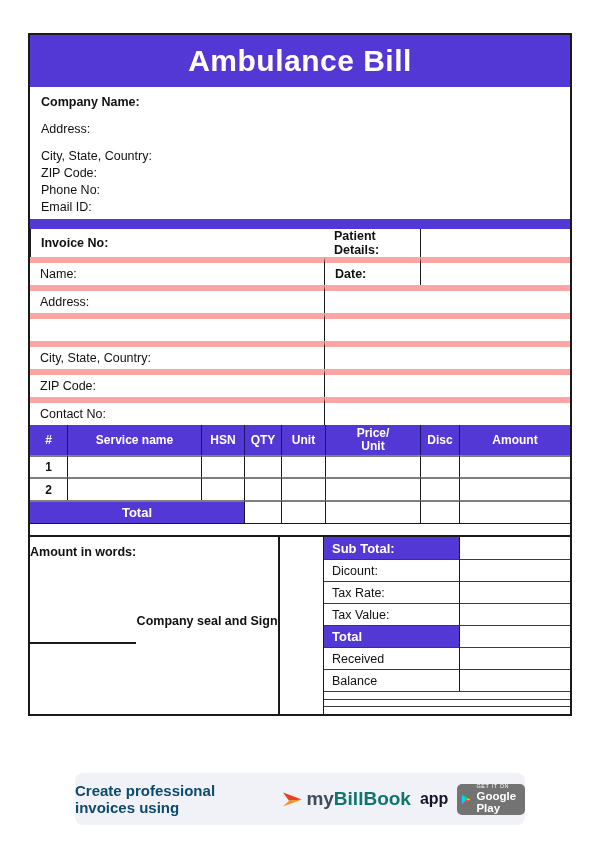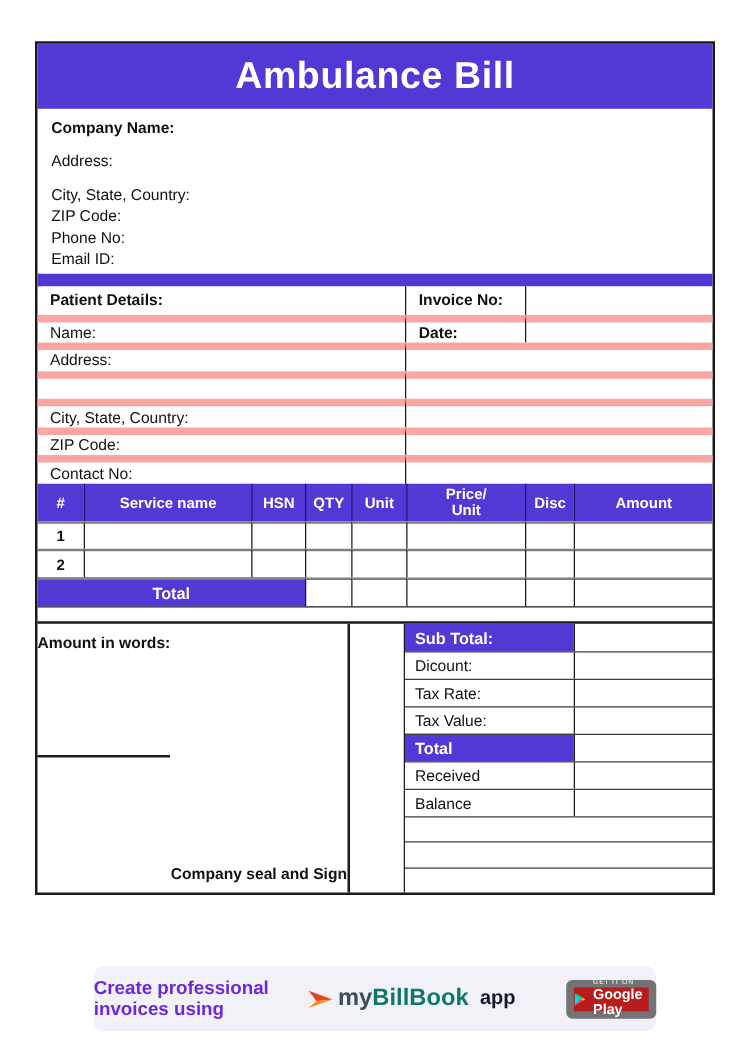--- a/index.html
+++ b/index.html
@@ -39,38 +39,38 @@
   .total-cell { grid-column:1 / span 3; background:#5338d5; color:#fff; font-weight:700; font-size:13px;
                 border-top:2px solid #7f7f7f; display:flex; align-items:center; justify-content:center; }
 
   .spacer { flex:0 0 13px; border-bottom:2px solid #1a1a1a; }
 
   
   .bottom { flex:1; display:grid; grid-template-columns:250px 44px 135px 111px;
             grid-template-rows:repeat(7,22px) 1fr 1fr 1fr; }
   .left-box { grid-column:1; grid-row:1 / span 10; border-right:2px solid #1a1a1a; display:flex; flex-direction:row; }
   .aiw { height:107px; border-bottom:2px solid #1a1a1a; text-align:center; padding-top:8px; font-weight:700; font-size:12.5px; }
-  .seal { flex:1; display:flex; align-items:flex-end; justify-content:center; padding-bottom:8px; font-weight:700; font-size:12.5px; }
+  .seal { flex:1; display:flex; align-items:center; justify-content:center; padding-bottom:8px; font-weight:700; font-size:12.5px; }
   .gap-col { grid-column:2; grid-row:1 / span 10; border-right:1px solid #1a1a1a; }
   .sl { grid-column:3; display:flex; align-items:center; padding-left:8px; font-size:12.5px; border-top:1px solid #3c3c3c; }
   .sv { grid-column:4; border-left:1px solid #1a1a1a; border-top:1px solid #3c3c3c; }
   .rt0 { border-top:none; }
   .purple { background:#5338d5; color:#fff; font-weight:700; font-size:13px; }
   .sm { grid-column:3 / span 2; border-top:1px solid #3c3c3c; }
 
   
   .footer { position:absolute; left:75px; top:773px; width:450px; height:52px; background:#f1f1f8;
             border-radius:8px; display:flex; align-items:center; justify-content:center; gap:9px; }
-  .footer-text { font-size:15px; font-weight:800; color:#6d28d9; }
+  .footer-text { font-size:15px; font-weight:800; color:#0c4a6e; }
   .brand { display:flex; align-items:center; gap:3px; }
   .brand-my { font-size:19px; font-weight:800; color:#3d4d5c; }
   .brand-billbook { font-size:19px; font-weight:800; color:#0f766e; margin-left:-3px; }
   .app-word { font-size:16px; font-weight:600; color:#14142b; }
-  .gp-badge { width:74px; height:31px; background:#b91c1c; border:6px solid #737373; border-radius:5px;
-              display:flex; align-items:center; justify-content:center; gap:5px; cursor:pointer;margin-left:32px; }
+  .gp-badge { width:74px; height:31px; background:#737373; border:4px solid #737373; border-radius:5px;
+              display:flex; align-items:center; justify-content:center; gap:5px; cursor:pointer; }
   .gp-texts { display:flex; flex-direction:column; line-height:1; }
   .gp-small { color:#fff; font-size:5.5px; letter-spacing:.6px; }
   .gp-large { color:#fff; font-size:11.5px; font-weight:600; margin-top:2px; }
 </style>
 </head>
 <body>
 
 <div class="page">
 
   <div class="bill">
@@ -84,22 +84,22 @@
       <p class="gap-after">Address:</p>
       <p>City, State, Country:</p>
       <p>ZIP Code:</p>
       <p>Phone No:</p>
       <p>Email ID:</p>
     </div>
 
     <div class="band"></div>
 
     <div class="patient">
+      <div class="pcell b bl">Invoice No:</div>
       <div class="pcell b">Patient Details:</div>
-      <div class="pcell b bl">Invoice No:</div>
       <div class="pcell bl"></div>
 
       <div class="pcell bt">Name:</div>
       <div class="pcell b bl bt">Date:</div>
       <div class="pcell bl bt"></div>
 
       <div class="pcell bt">Address:</div>
       <div class="pcell bl bt span2"></div>
 
       <div class="pcell bt"></div>

